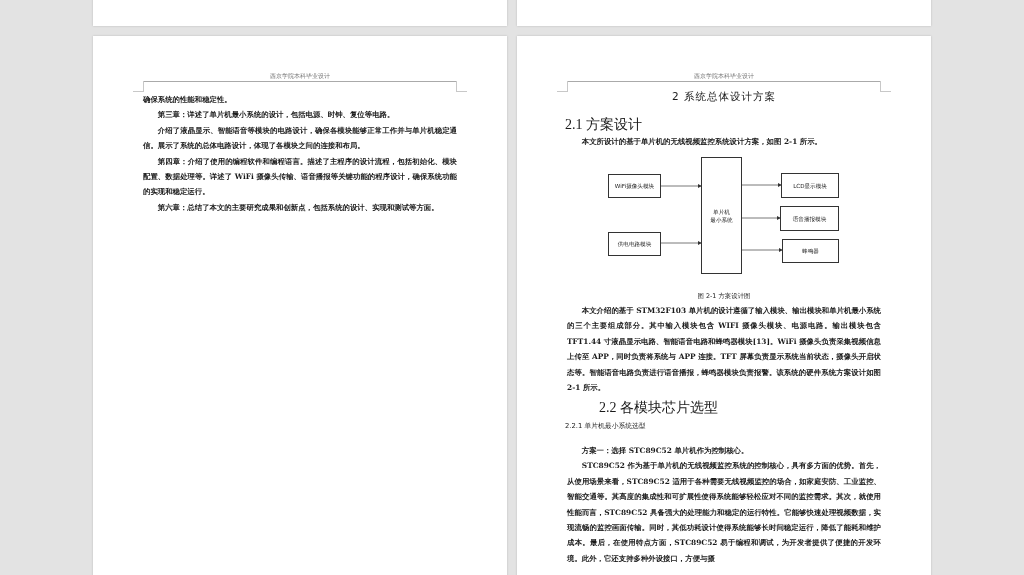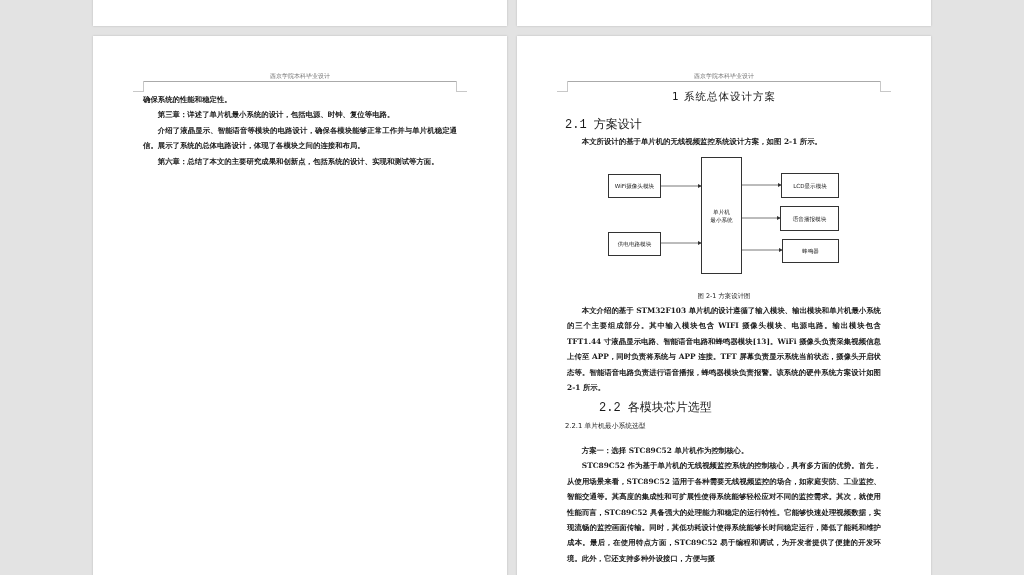--- a/index.html
+++ b/index.html
@@ -39,22 +39,22 @@
   }
   .body-text p { margin:0; text-indent:2em;font-weight:bold; }
   .body-text p.noindent { text-indent:0; }
 
   .chap-title {
     position:absolute; left:50px; right:50px; top:54px;
     text-align:center; font-size:10.5px; letter-spacing:1px;
     font-family:"DejaVu Sans", sans-serif;
   }
   .sec-title {
-    position:absolute; left:48px; font-size:12px;
-    font-family:Liberation Mono, monospace;
+    position:absolute; left:48px; font-size:14px;
+    font-family:Liberation Serif, serif;
   }
   .subsec-title {
     position:absolute; left:48px; font-size:6.8px;
     font-family:"DejaVu Sans", sans-serif;
   }
 
   .diagram { position:absolute; left:0; top:0; width:414px; height:300px; }
   .dbox {
     position:absolute; border:1px solid #333; background:#fff;
     display:flex; align-items:center; justify-content:center;
@@ -75,31 +75,32 @@
 <div class="page left">
   <div class="hdr">西京学院本科毕业设计</div>
   <div class="hdr-line"></div>
   <div class="corner c-tl"></div>
   <div class="corner c-tr"></div>
 
   <div class="body-text" style="top:56px;">
     <p class="noindent">确保系统的性能和稳定性。</p>
     <p>第三章：详述了单片机最小系统的设计，包括电源、时钟、复位等电路。</p>
     <p>介绍了液晶显示、智能语音等模块的电路设计，确保各模块能够正常工作并与单片机稳定通信。展示了系统的总体电路设计，体现了各模块之间的连接和布局。</p>
+    <p>第四章：介绍了使用的编程软件和编程语言。描述了主程序的设计流程，包括初始化、模块配置、数据处理等。详述了 WiFi 摄像头传输、语音播报等关键功能的程序设计，确保系统功能的实现和稳定运行。</p>
     <p>第六章：总结了本文的主要研究成果和创新点，包括系统的设计、实现和测试等方面。</p>
   </div>
 </div>
 
 <div class="page right">
   <div class="hdr">西京学院本科毕业设计</div>
   <div class="hdr-line"></div>
   <div class="corner c-tl"></div>
   <div class="corner c-tr"></div>
 
-  <div class="chap-title">1  系统总体设计方案</div>
+  <div class="chap-title">2  系统总体设计方案</div>
   <div class="sec-title" style="top:80px;">2.1  方案设计</div>
   <div class="body-text" style="top:98px;">
     <p>本文所设计的基于单片机的无线视频监控系统设计方案，如图 2-1 所示。</p>
   </div>
 
   <div class="diagram">
     <svg width="414" height="300" style="position:absolute;left:0;top:0;">
       <defs>
         <marker id="arr" markerWidth="5" markerHeight="5" refX="4" refY="2.5" orient="auto">
           <path d="M0,0 L5,2.5 L0,5 Z" fill="#333"></path>

